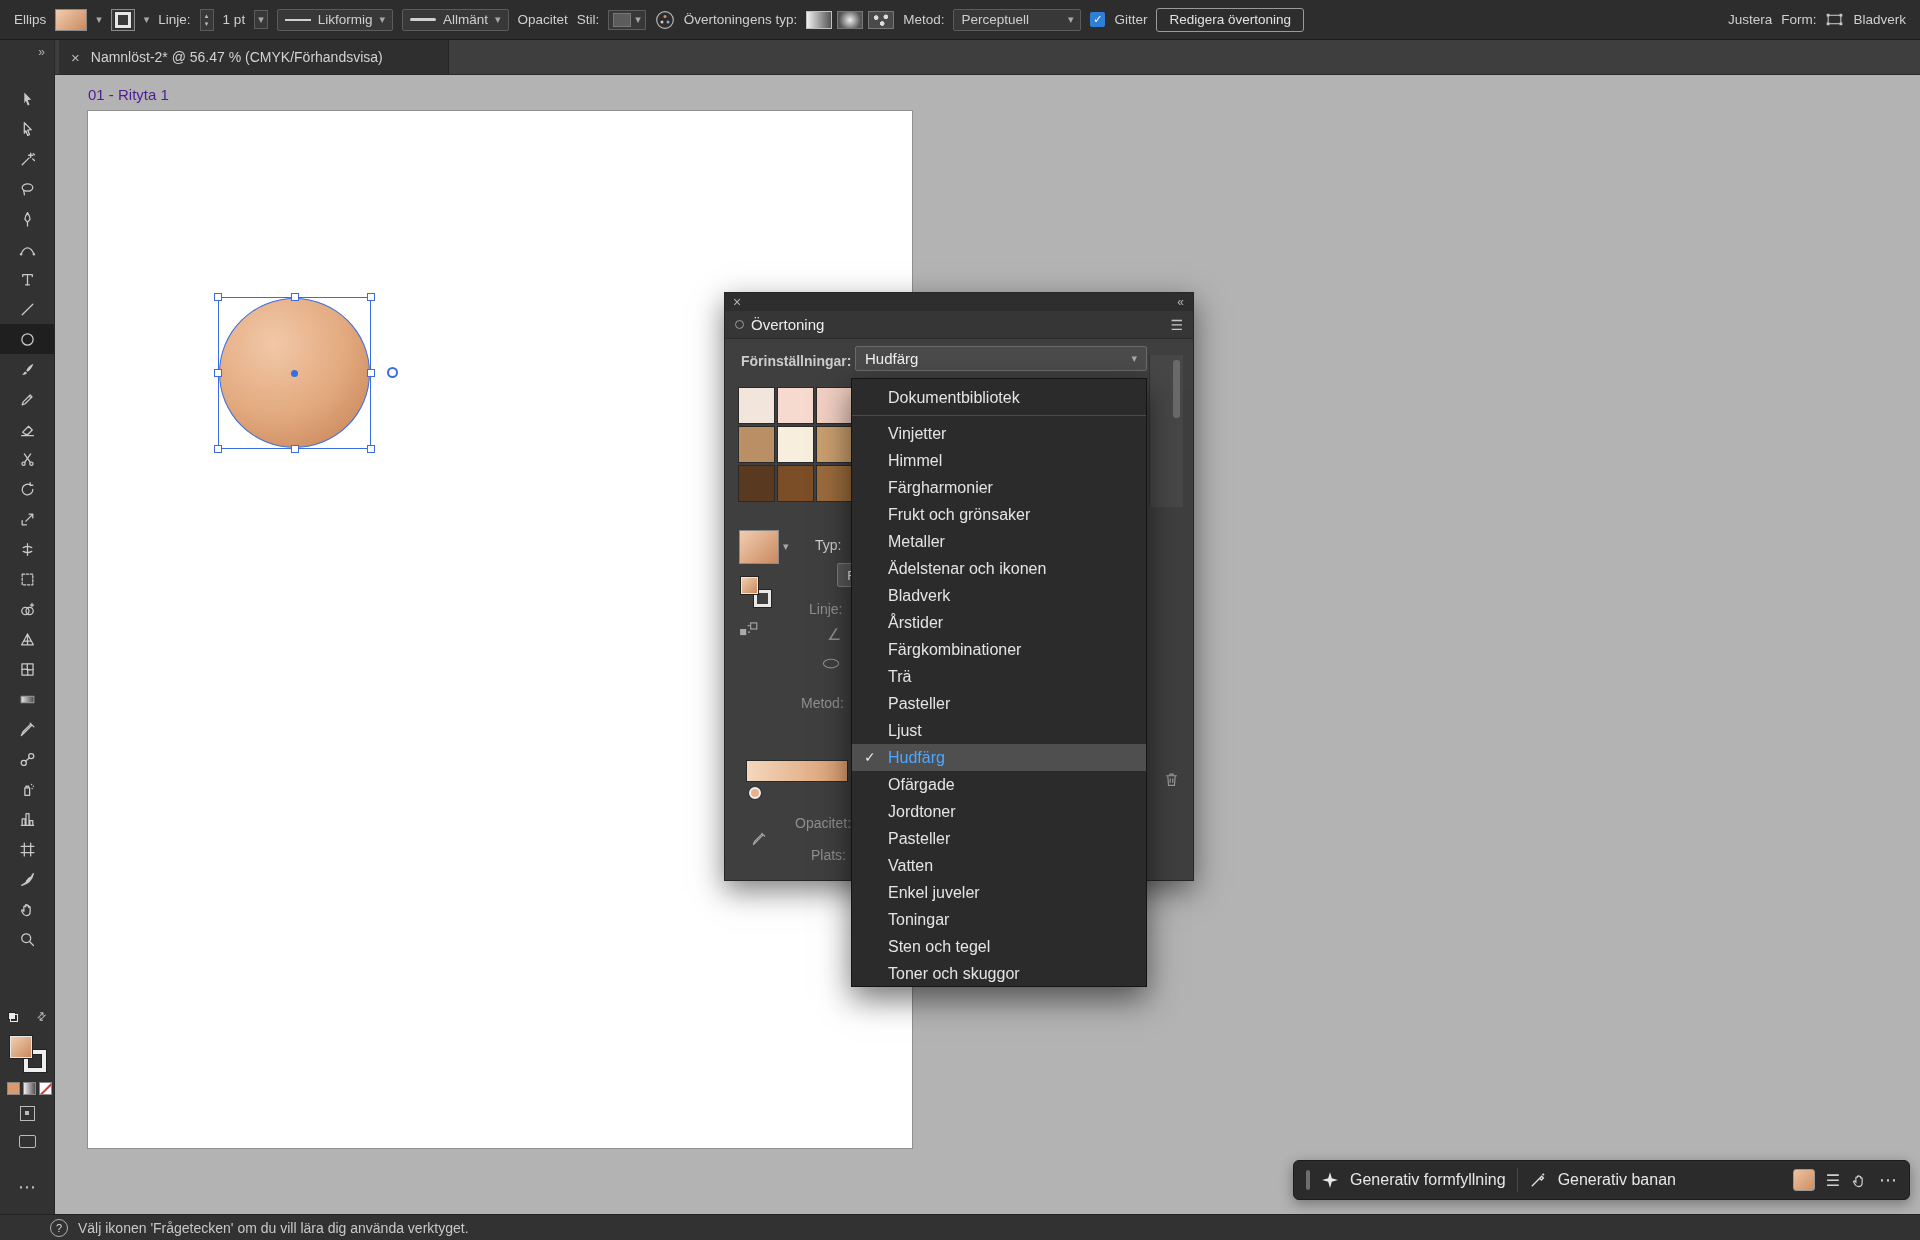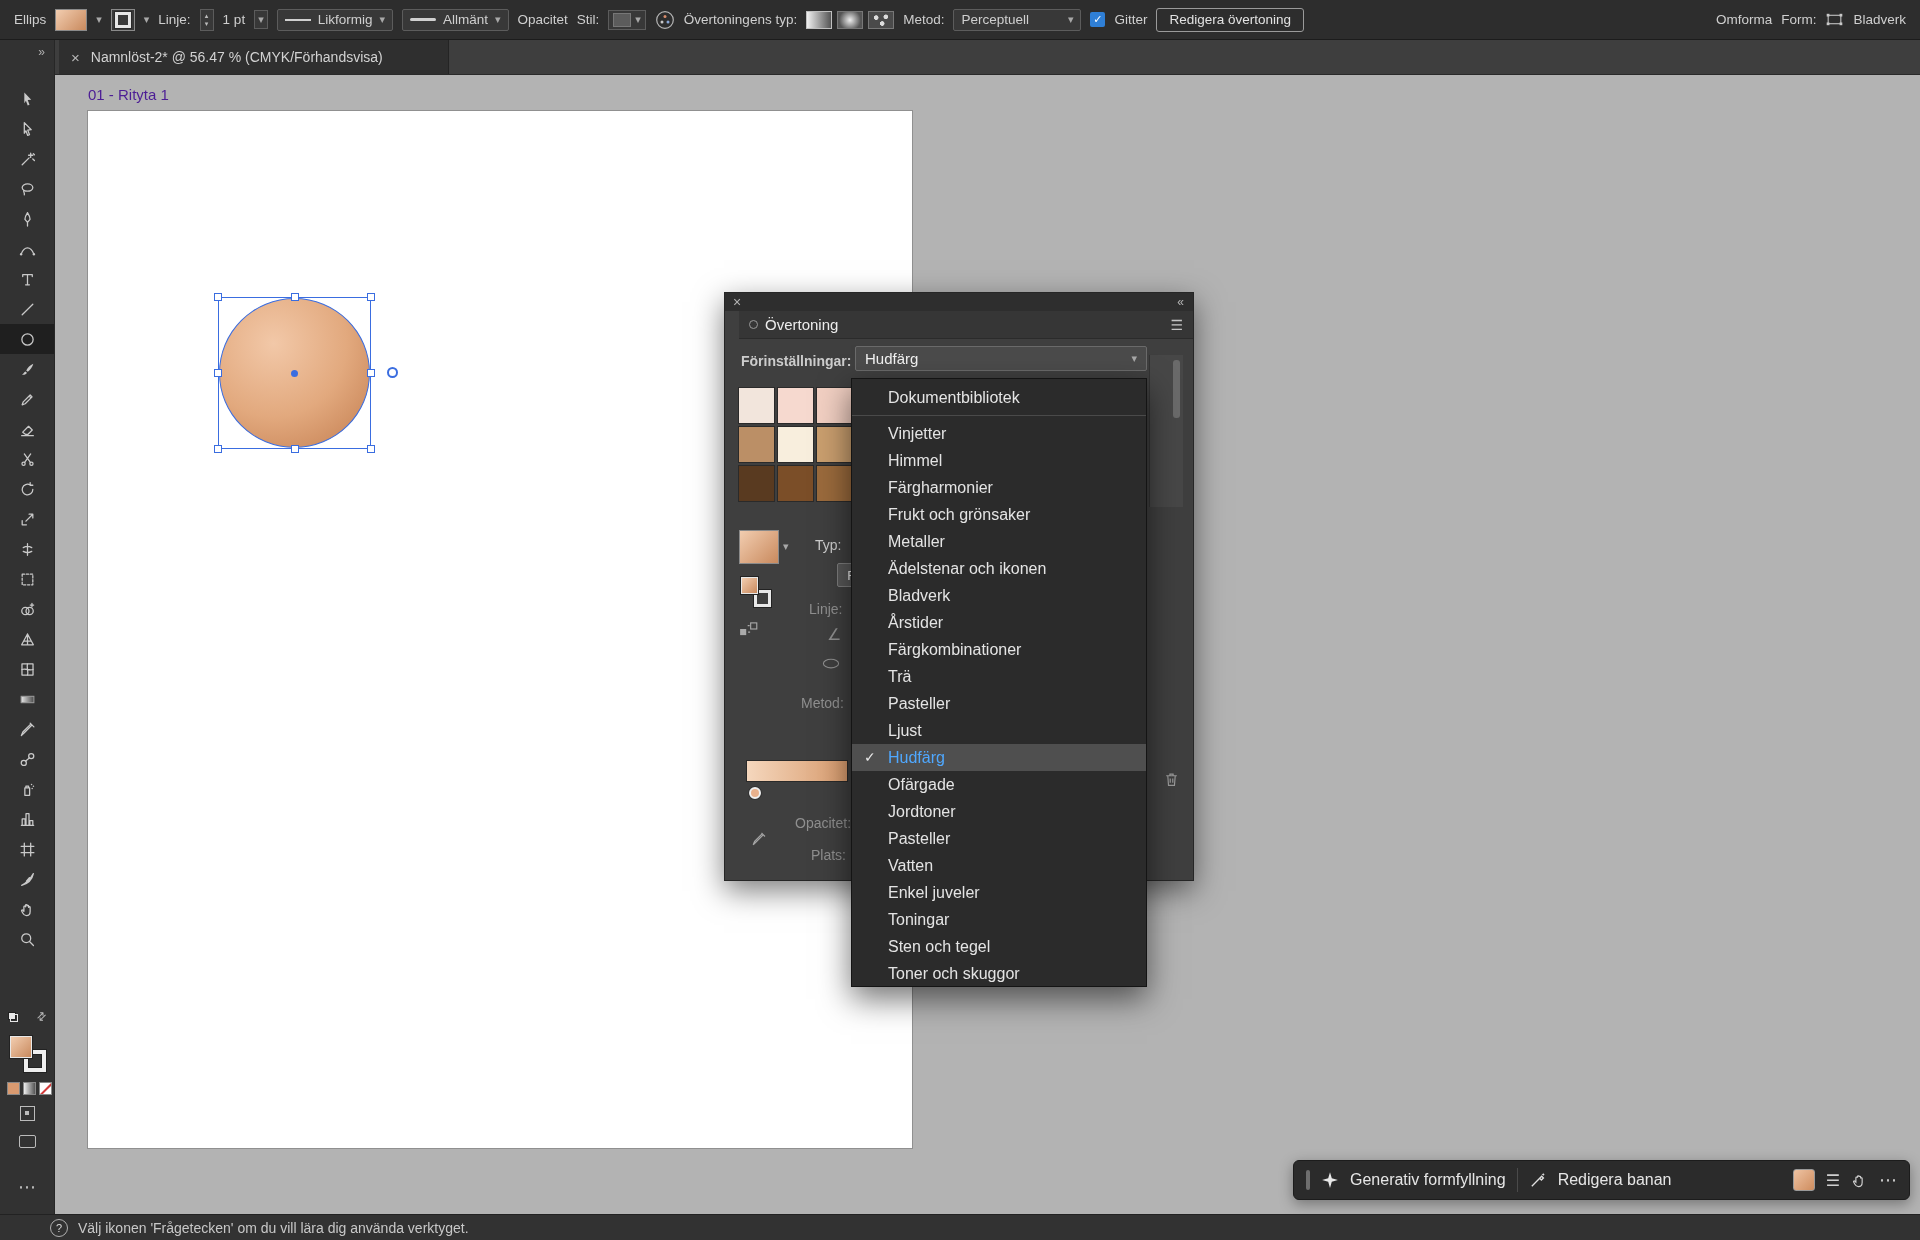--- a/index.html
+++ b/index.html
@@ -76,21 +76,21 @@
   .h.sw{left:-5px;bottom:-5px;} .h.s{left:calc(50% - 4px);bottom:-5px;} .h.se{right:-5px;bottom:-5px;}
   .center-dot{position:absolute;left:calc(50% - 3.5px);top:calc(50% - 3.5px);width:7px;height:7px;border-radius:50%;background:#3a6de0;}
   .annotator{position:absolute;right:-28px;top:calc(50% - 6px);width:11px;height:11px;border-radius:50%;border:2px solid #3a6de0;background:rgba(255,255,255,.55);box-sizing:border-box;}
 
   
   #gpanel{position:absolute;left:724px;top:292px;width:470px;height:589px;background:#3f3f3f;border:1px solid #262626;
     box-shadow:0 10px 28px rgba(0,0,0,.5);z-index:80;font-size:14px;color:#ccc;box-sizing:border-box;}
   .gp-header{height:18px;background:#2e2e2e;position:relative;}
   .gp-close{position:absolute;left:8px;top:0;color:#b5b5b5;font-size:14px;line-height:18px;}
   .gp-collapse{position:absolute;right:9px;top:0;color:#b5b5b5;font-size:12px;line-height:18px;}
-  .gp-tabs{height:28px;background:#363636;border-bottom:1px solid #2b2b2b;display:flex;align-items:center;padding:0 10px;box-sizing:border-box;margin-left:14px;}
+  .gp-tabs{height:28px;background:#363636;border-bottom:1px solid #2b2b2b;display:flex;align-items:center;padding:0 10px;box-sizing:border-box;}
   .gp-tab{display:flex;gap:7px;align-items:center;color:#ececec;font-size:15px;}
   .gp-tab-circle{width:7px;height:7px;border:1px solid #9a9a9a;border-radius:50%;display:inline-block;}
   .gp-menu-icon{margin-left:auto;color:#c5c5c5;font-size:14px;}
   .gp-abs{position:absolute;}
   .presets-field{position:absolute;left:130px;top:53px;width:292px;height:25px;background:#4b4b4b;border:1px solid #6b6b6b;border-radius:2px;
     display:flex;align-items:center;padding:0 9px;box-sizing:border-box;color:#f2f2f2;font-size:15px;}
   .presets-field .chev{margin-left:auto;}
   #gp-swatches{position:absolute;left:13px;top:94px;display:grid;grid-template-columns:repeat(3,37px);grid-auto-rows:37px;gap:2px;}
   .gp-swatch{border:1px solid #2a2a2a;box-sizing:border-box;}
   .type-chip{position:absolute;left:14px;top:237px;width:40px;height:34px;background:linear-gradient(135deg,#f2cdb0,#c98a5e);border:1px solid #8a8a8a;box-sizing:border-box;}
@@ -177,21 +177,21 @@
     </span>
     <span class="tb-label">Metod:</span>
     <span class="dd" style="width:128px;">
       <span>Perceptuell</span>
       <span class="chev" style="margin-left:auto;">▾</span>
     </span>
     <span class="checkbox">✓</span>
     <span class="tb-label">Gitter</span>
     <button class="tb-btn">Redigera övertoning</button>
     <span class="spacer"></span>
-    <span class="tb-label">Omforma</span>
+    <span class="tb-label">Justera</span>
     <span class="tb-label">Form:</span>
     <span style="display:inline-flex;">
       <svg viewBox="0 0 18 14" width="19" height="15" fill="none" stroke="#c9c9c9">
           <rect x="3" y="3" width="12" height="8"></rect>
           <rect x="1.6" y="1.6" width="2.6" height="2.6" fill="#c9c9c9" stroke="none"></rect>
           <rect x="13.8" y="1.6" width="2.6" height="2.6" fill="#c9c9c9" stroke="none"></rect>
           <rect x="1.6" y="9.8" width="2.6" height="2.6" fill="#c9c9c9" stroke="none"></rect>
           <rect x="13.8" y="9.8" width="2.6" height="2.6" fill="#c9c9c9" stroke="none"></rect>
         </svg>
     </span>
@@ -521,21 +521,21 @@
         </svg>
     </span>
     <span>Generativ formfyllning</span>
     <span class="tsep"></span>
     <span class="task-icon">
       <svg viewBox="0 0 16 16" width="18" height="18" fill="none" stroke="#e0e0e0" stroke-width="1.2">
           <path d="M2.5 13.5 L9.5 6.5 M9.5 6.5 l1.8-1.8 1.5 1.5 -1.8 1.8 z"></path>
           <path d="M12.6 1.6 l.4 1.1 1.1.4 -1.1.4 -.4 1.1 -.4-1.1 -1.1-.4 1.1-.4 z" fill="#e0e0e0" stroke="none"></path>
         </svg>
     </span>
-    <span>Redigera banan</span>
+    <span>Generativ banan</span>
     <span class="task-swatch"></span>
     <span class="task-icon">☰</span>
     <span class="task-icon">
       <svg viewBox="0 0 16 16" width="17" height="17" fill="none" stroke="#cfcfcf" stroke-width="1.1">
           <path d="M4.6 9.6 V5.4 c0-.9 1.5-.9 1.5 0 V4.2 c0-.9 1.5-.9 1.5 0 v.5 c0-.9 1.5-.9 1.5 0 V6 c0-.8 1.4-.8 1.4 0 v3.8 c0 2.4-1.5 3.9-3.6 3.9 -1.6 0-2.6-.9-3.4-2.4 l-1-1.9 c-.4-.8.6-1.4 1.2-.7 z"></path>
         </svg>
     </span>
     <span class="task-icon" style="font-size:18px;">⋯</span>
   </div>
 

